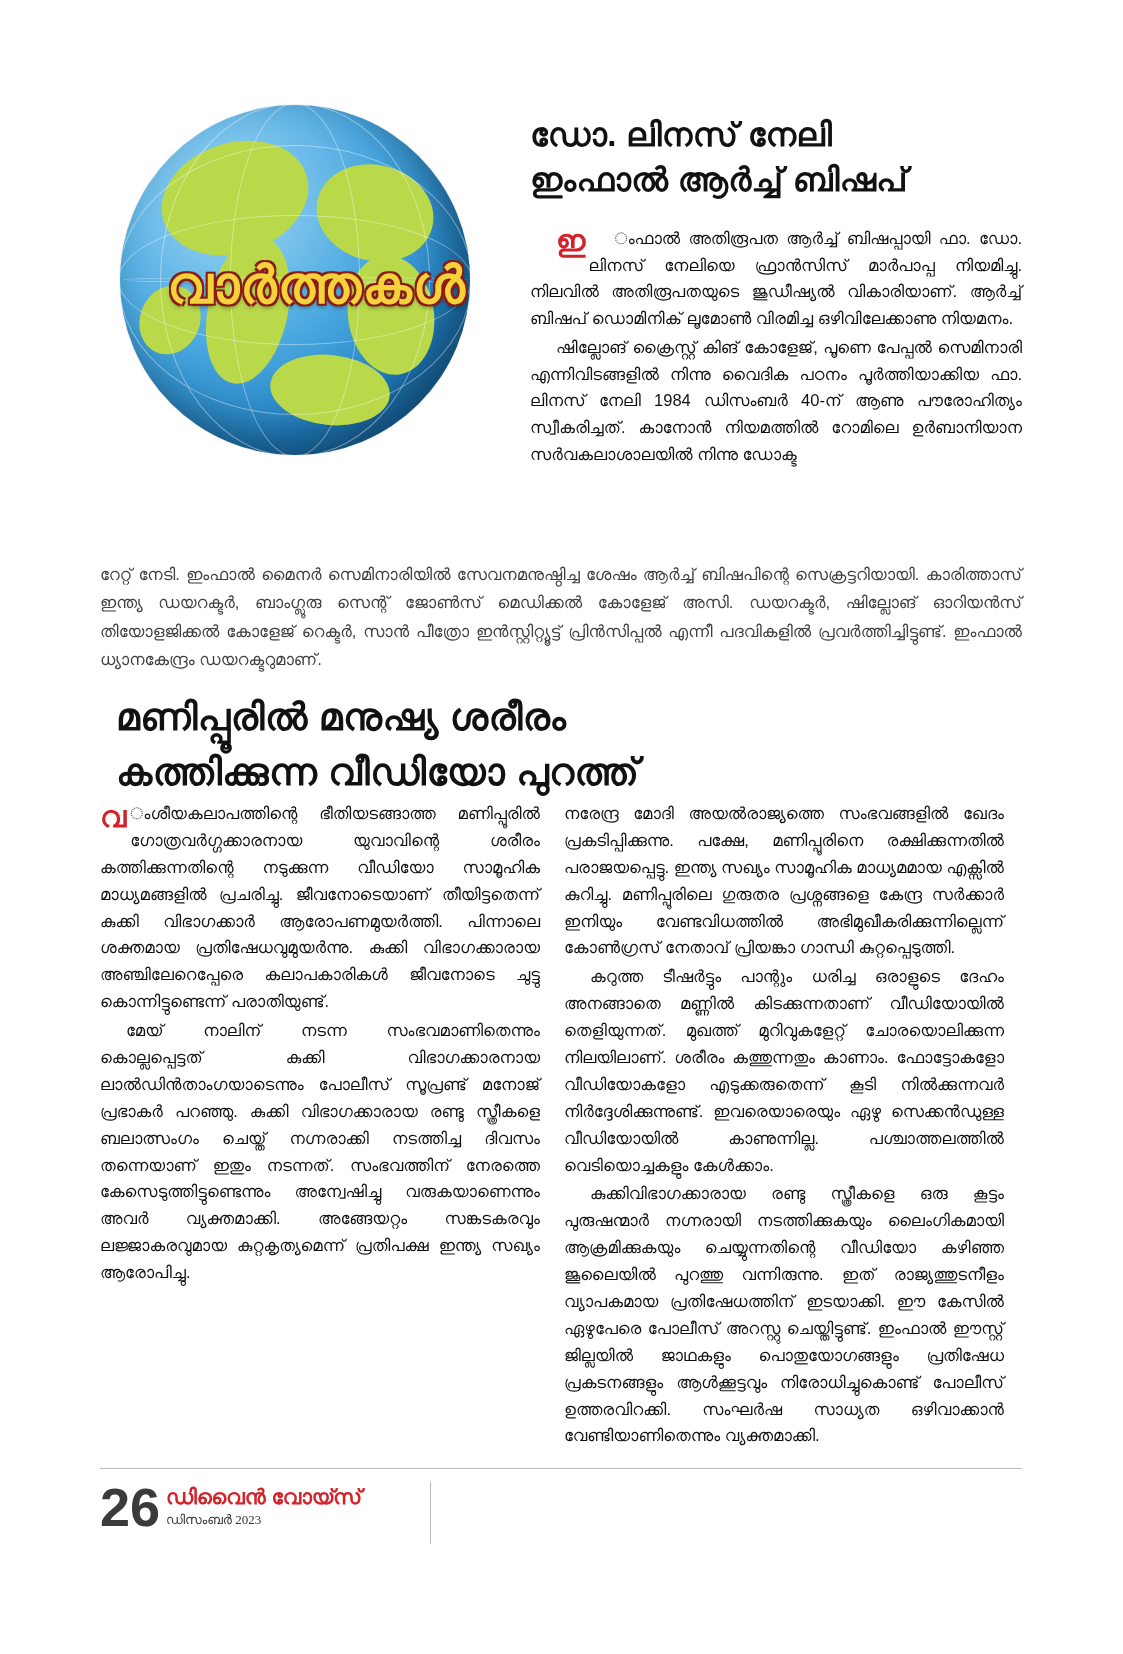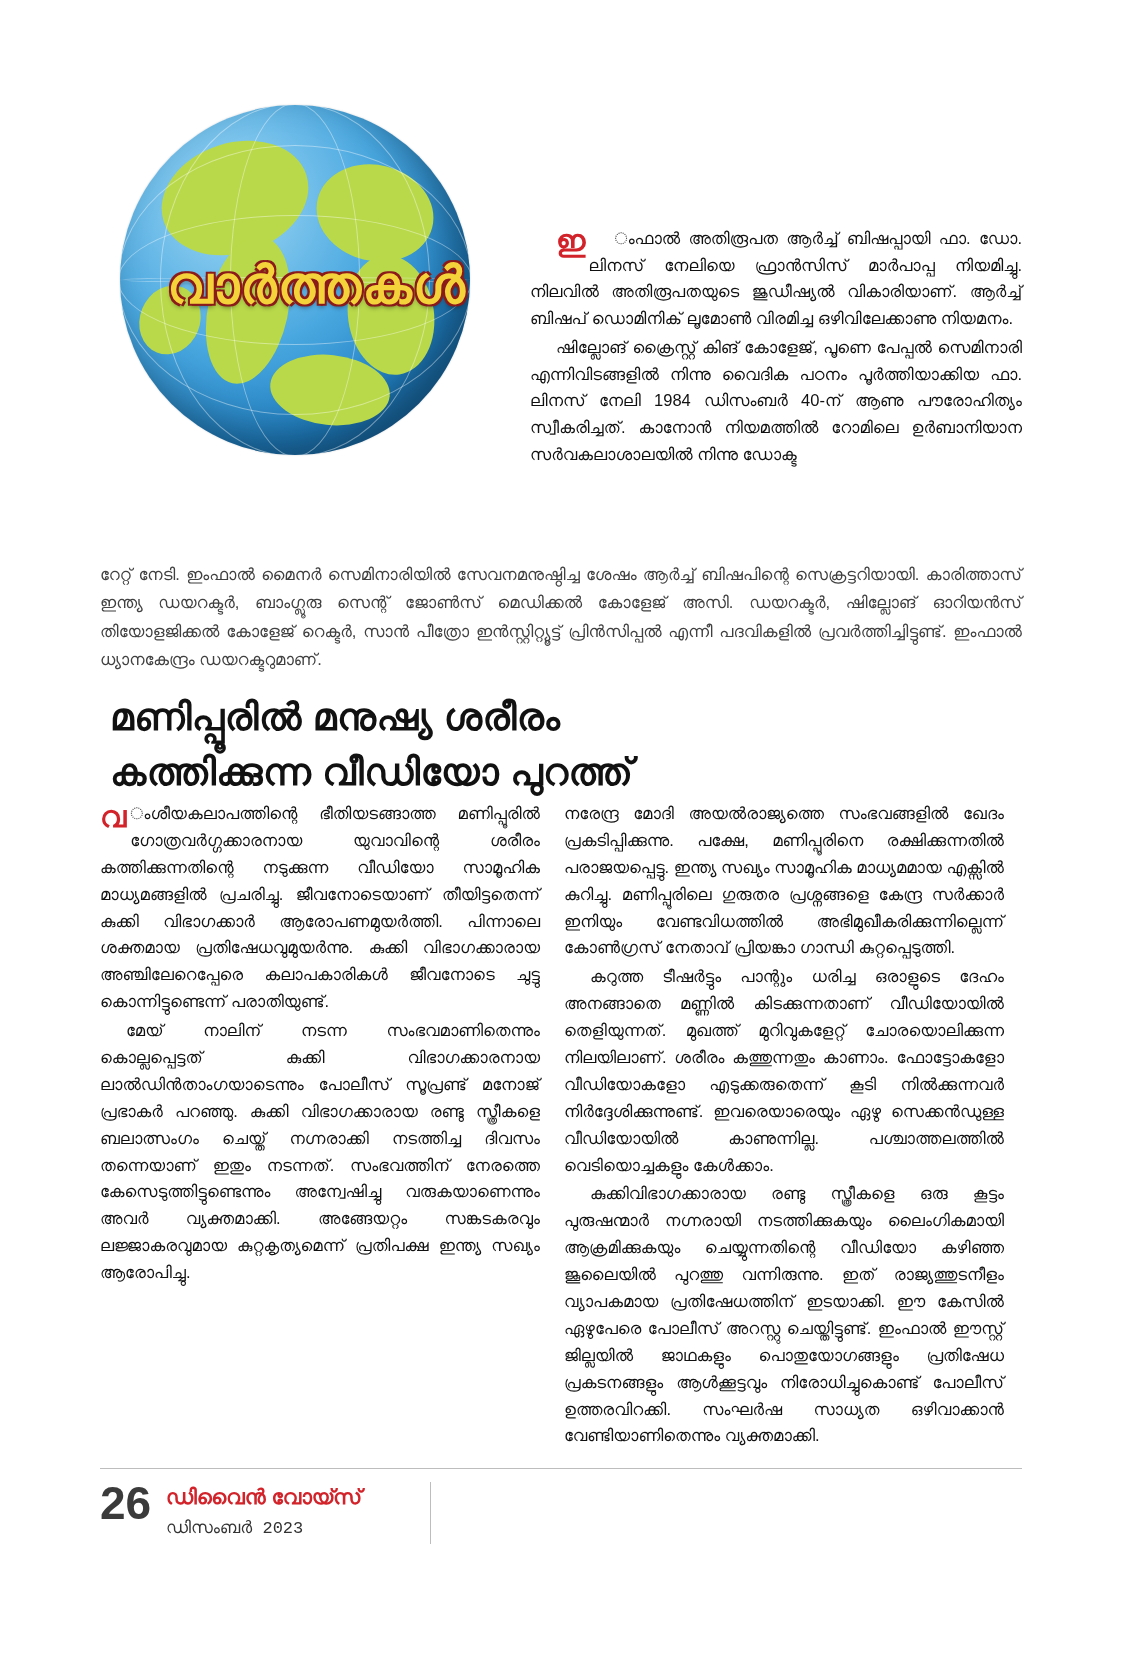--- a/index.html
+++ b/index.html
@@ -142,20 +142,21 @@
     top: 690px;
     width: 905px;
   }
   .main-heading div {
     font-family: "Liberation Sans", sans-serif;
     font-weight: bold;
     font-size: 38px;
     line-height: 1.45;
     color: #111;
     letter-spacing: 0.4px;
+    margin-left: 6px;
   }
 
   
   .columns {
     position: absolute;
     left: 100px;
     top: 800px;
     width: 922px;
     height: 640px;
   }
@@ -197,43 +198,43 @@
     top: 1480px;
     width: 500px;
     height: 90px;
   }
   .page-number {
     position: absolute;
     left: 0;
     top: 0;
     font-family: "Liberation Sans", sans-serif;
     font-weight: bold;
-    font-size: 46px;
+    font-size: 54px;
     color: #3b3b3b;
     line-height: 1;
   }
   .mast {
     position: absolute;
     left: 66px;
     top: 4px;
     width: 250px;
   }
   .mast-title {
     font-family: "Liberation Sans", sans-serif;
     font-weight: bold;
     font-size: 21px;
     color: #d2232a;
     line-height: 1.25;
   }
   .mast-date {
-    font-family: Liberation Mono, monospace;
-    font-size: 17px;
+    font-family: Liberation Serif, serif;
+    font-size: 13px;
     color: #333;
     line-height: 1.3;
-    margin-top: 8px;
+    margin-top: 2px;
   }
   .footer-divider {
     position: absolute;
     left: 330px;
     top: 2px;
     width: 1px;
     height: 62px;
     background: #bdbdbd;
   }
 </style>
@@ -254,20 +255,24 @@
         <div class="land l6"></div>
         <div class="globe-ring" style="left:40px; top:-2px; width:270px; height:354px;"></div>
         <div class="globe-ring" style="left:110px; top:-2px; width:130px; height:354px;"></div>
         <div class="globe-ring" style="left:-2px; top:40px; width:354px; height:270px;"></div>
         <div class="globe-ring" style="left:-2px; top:110px; width:354px; height:130px;"></div>
         <div class="globe-ring" style="left:-2px; top:172px; width:354px; height:6px;"></div>
       </div>
       <div class="globe-title">വാർത്തകൾ</div>
     </div>
 
+    <div class="headline-block">
+      <div class="headline-1">ഡോ. ലിനസ് നേലി</div>
+      <div class="headline-2">ഇംഫാൽ ആർച്ച് ബിഷപ്</div>
+    </div>
 
     <div class="lead-col">
       <p><span class="dropcap-red">ഇ</span><span>ംഫാൽ അതിരൂപത ആർച്ച് ബിഷപ്പായി ഫാ. ഡോ. ലിനസ് നേലിയെ ഫ്രാൻസിസ് മാർപാപ്പ നിയമിച്ചു. നിലവിൽ അതിരൂപതയുടെ ജുഡീഷ്യൽ വികാരിയാണ്. ആർച്ച് ബിഷപ് ഡൊമിനിക് ലൂമോൺ വിരമിച്ച ഒഴിവിലേക്കാണു നിയമനം.</span></p>
       <p>ഷില്ലോങ് ക്രൈസ്റ്റ് കിങ് കോളേജ്, പൂണെ പേപ്പൽ സെമിനാരി എന്നിവിടങ്ങളിൽ നിന്നു വൈദിക പഠനം പൂർത്തിയാക്കിയ ഫാ. ലിനസ് നേലി 1984 ഡിസംബർ 40‑ന് ആണു പൗരോഹിത്യം സ്വീകരിച്ചത്. കാനോൻ നിയമത്തിൽ റോമിലെ ഉർബാനിയാന സർവകലാശാലയിൽ നിന്നു ഡോക്ട</p>
     </div>
   </div>
 
   <div class="wide-para">റേറ്റ് നേടി. ഇംഫാൽ മൈനർ സെമിനാരിയിൽ സേവനമനുഷ്ഠിച്ച ശേഷം ആർച്ച് ബിഷപിന്റെ സെക്രട്ടറിയായി. കാരിത്താസ് ഇന്ത്യ ഡയറക്ടർ, ബാംഗ്ലൂരു സെന്റ് ജോൺസ് മെഡിക്കൽ കോളേജ് അസി. ഡയറക്ടർ, ഷില്ലോങ് ഓറിയൻസ് തിയോളജിക്കൽ കോളേജ് റെക്ടർ, സാൻ പീത്രോ ഇൻസ്റ്റിറ്റ്യൂട്ട് പ്രിൻസിപ്പൽ എന്നീ പദവികളിൽ പ്രവർത്തിച്ചിട്ടുണ്ട്. ഇംഫാൽ ധ്യാനകേന്ദ്രം ഡയറക്ടറുമാണ്.</div>
 
   <div class="main-heading">

